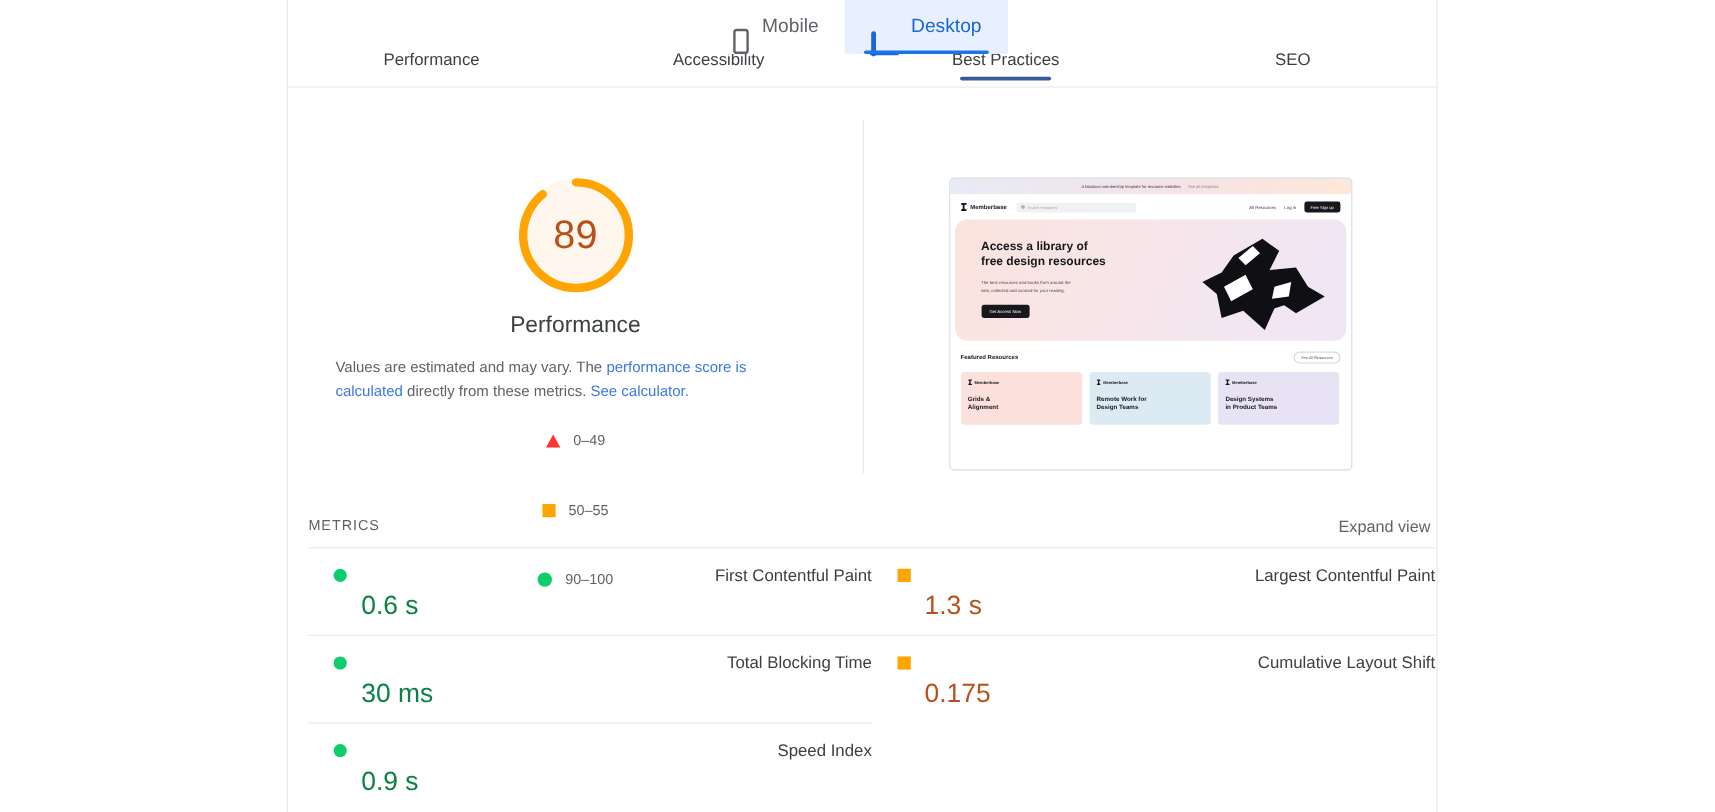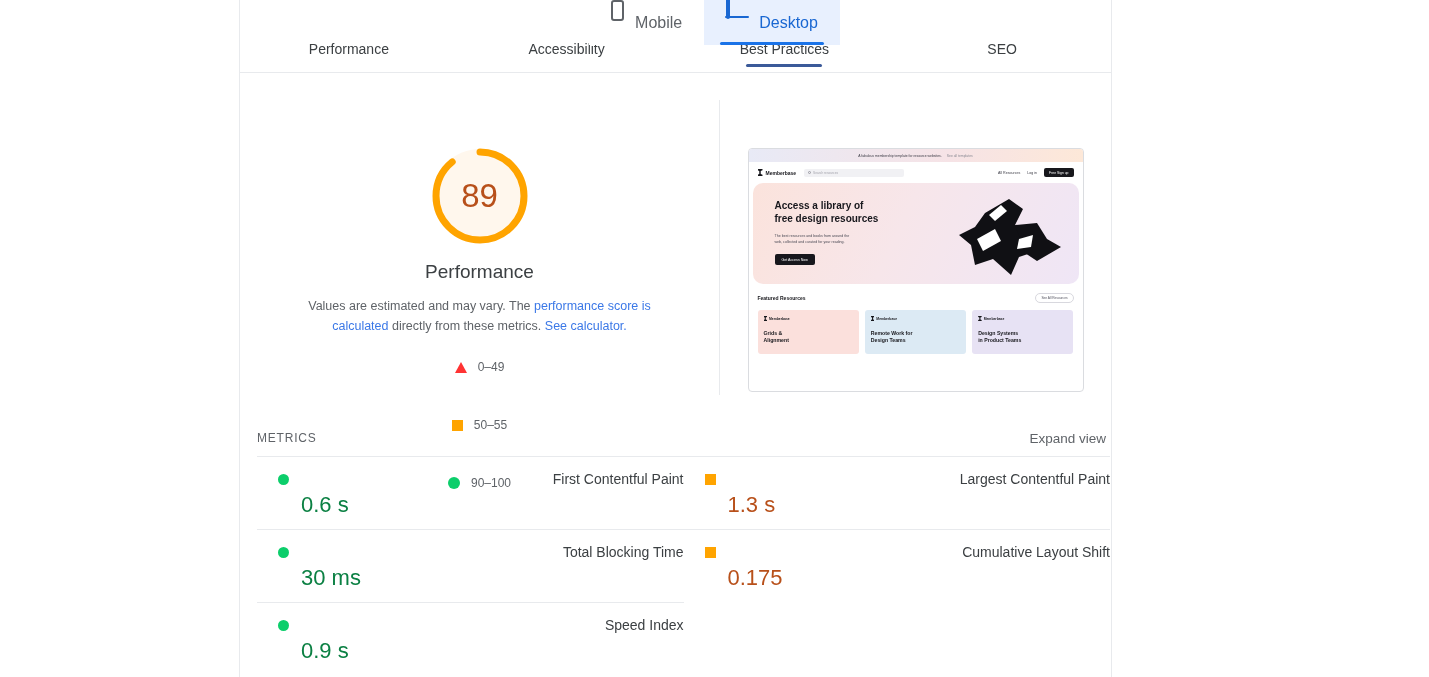--- a/index.html
+++ b/index.html
@@ -12,21 +12,21 @@
   }
   .page { position: relative; width: 1429px; height: 677px; background: #fff; }
 
   
   .ff-bar {
     position: absolute; top: 0; left: 0; width: 1429px; height: 45px;
     display: flex; justify-content: center; align-items: flex-start;
     z-index: 5;
   }
   .ff-tab {
-    display: flex; align-items: flex-start; gap: 11px;
+    display: flex; align-items: flex-end; gap: 11px;
     height: 45px; padding: 0 22px;
     font-size: 16px; color: #5f6368;
     background: #fff;
     position: relative;
   }
   .ff-tab .lbl { line-height: 45px; }
   .ff-tab.selected { background: #e8f0fe; color: #1967d2; }
   .ff-tab.selected::after {
     content: ""; position: absolute; left: 16px; right: 16px; bottom: 0;
     height: 3px; background: #1a73e8; border-radius: 2px;
@@ -38,21 +38,21 @@
   .icon-desktop .scr {
     width: 20px; height: 14px; border: 2px solid #1967d2; border-radius: 2px;
   }
   .icon-desktop .base {
     position: absolute; left: -1px; bottom: -1px; width: 24px; height: 2px;
     background: #1967d2; border-radius: 1px;
   }
 
   
   .report {
-    position: absolute; left: 239px; top: 0; width: 873px; height: 677px;
+    position: absolute; left: 239px; top: 0; width: 959px; height: 677px;
     border-left: 1px solid #e8eaed; border-right: 1px solid #e8eaed;
     background: #fff;
   }
   .cat-tabs {
     position: absolute; top: 30px; left: 0; width: 100%;
     display: flex; height: 43px;
     border-bottom: 1px solid #e8eaed;
   }
   .cat-tab {
     flex: 1; text-align: center;
@@ -78,21 +78,21 @@
   }
   .gauge { position: relative; width: 102px; height: 102px; }
   .gauge svg { transform: rotate(-90deg); display: block; }
   .gauge .num {
     position: absolute; inset: 0;
     display: flex; align-items: center; justify-content: center;
     font-size: 33px; color: #b8501a; font-family: "Liberation Sans", sans-serif;
   }
   .score-title { margin-top: 14px; font-size: 19px; color: #3c4043; }
   .score-desc {
-    margin-top: 13px; width: 400px; text-align: center;
+    margin-top: 13px; width: 400px; text-align: left;
     font-size: 12.5px; line-height: 20px; color: #5f6368;
   }
   .score-desc a { color: #3b78e7; text-decoration: none; }
   .legend { margin-top: 24px; display: flex; gap: 44px; align-items: center; flex-direction: column; }
   .legend-item { display: flex; align-items: center; gap: 11px; font-size: 12px; color: #5f6368; }
   .sw-tri {
     width: 0; height: 0; border-left: 6px solid transparent;
     border-right: 6px solid transparent; border-bottom: 11px solid #f33;
   }
   .sw-sq { width: 11px; height: 11px; background: #ffa400; }

